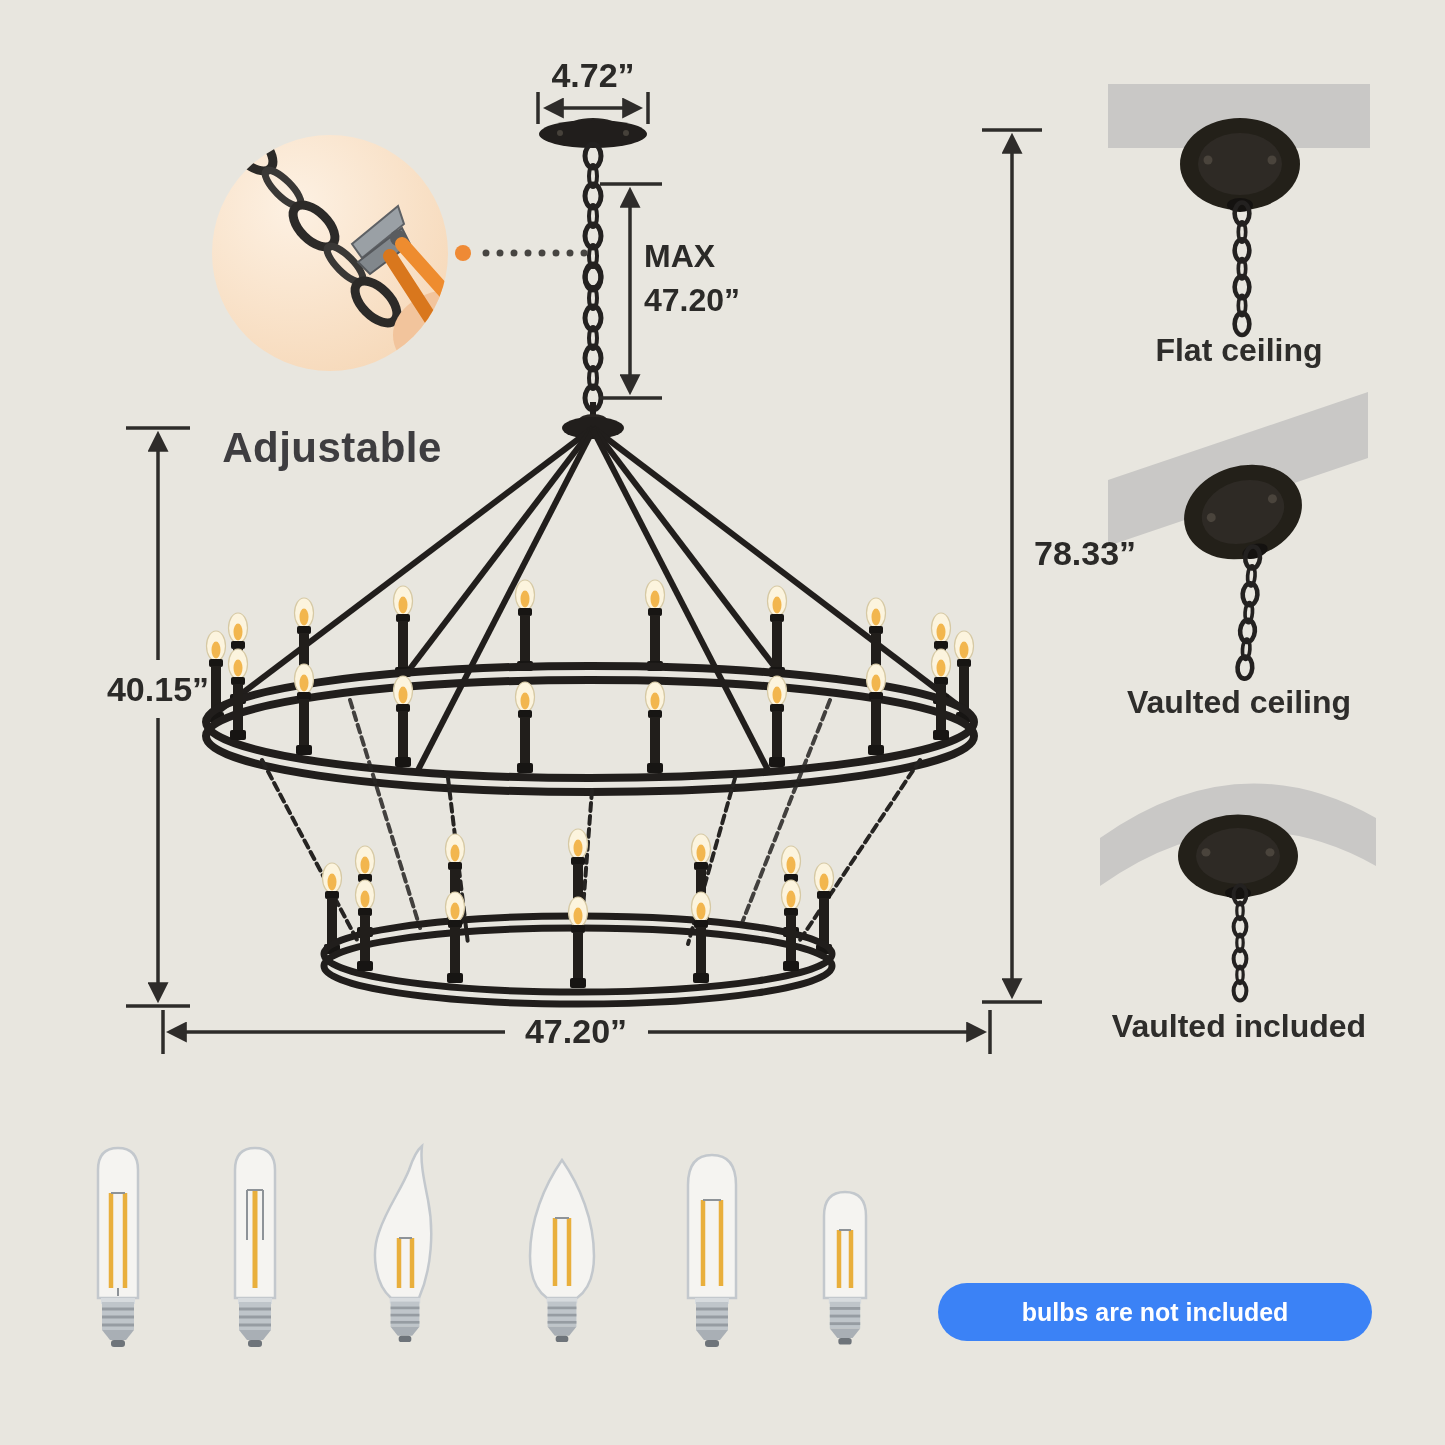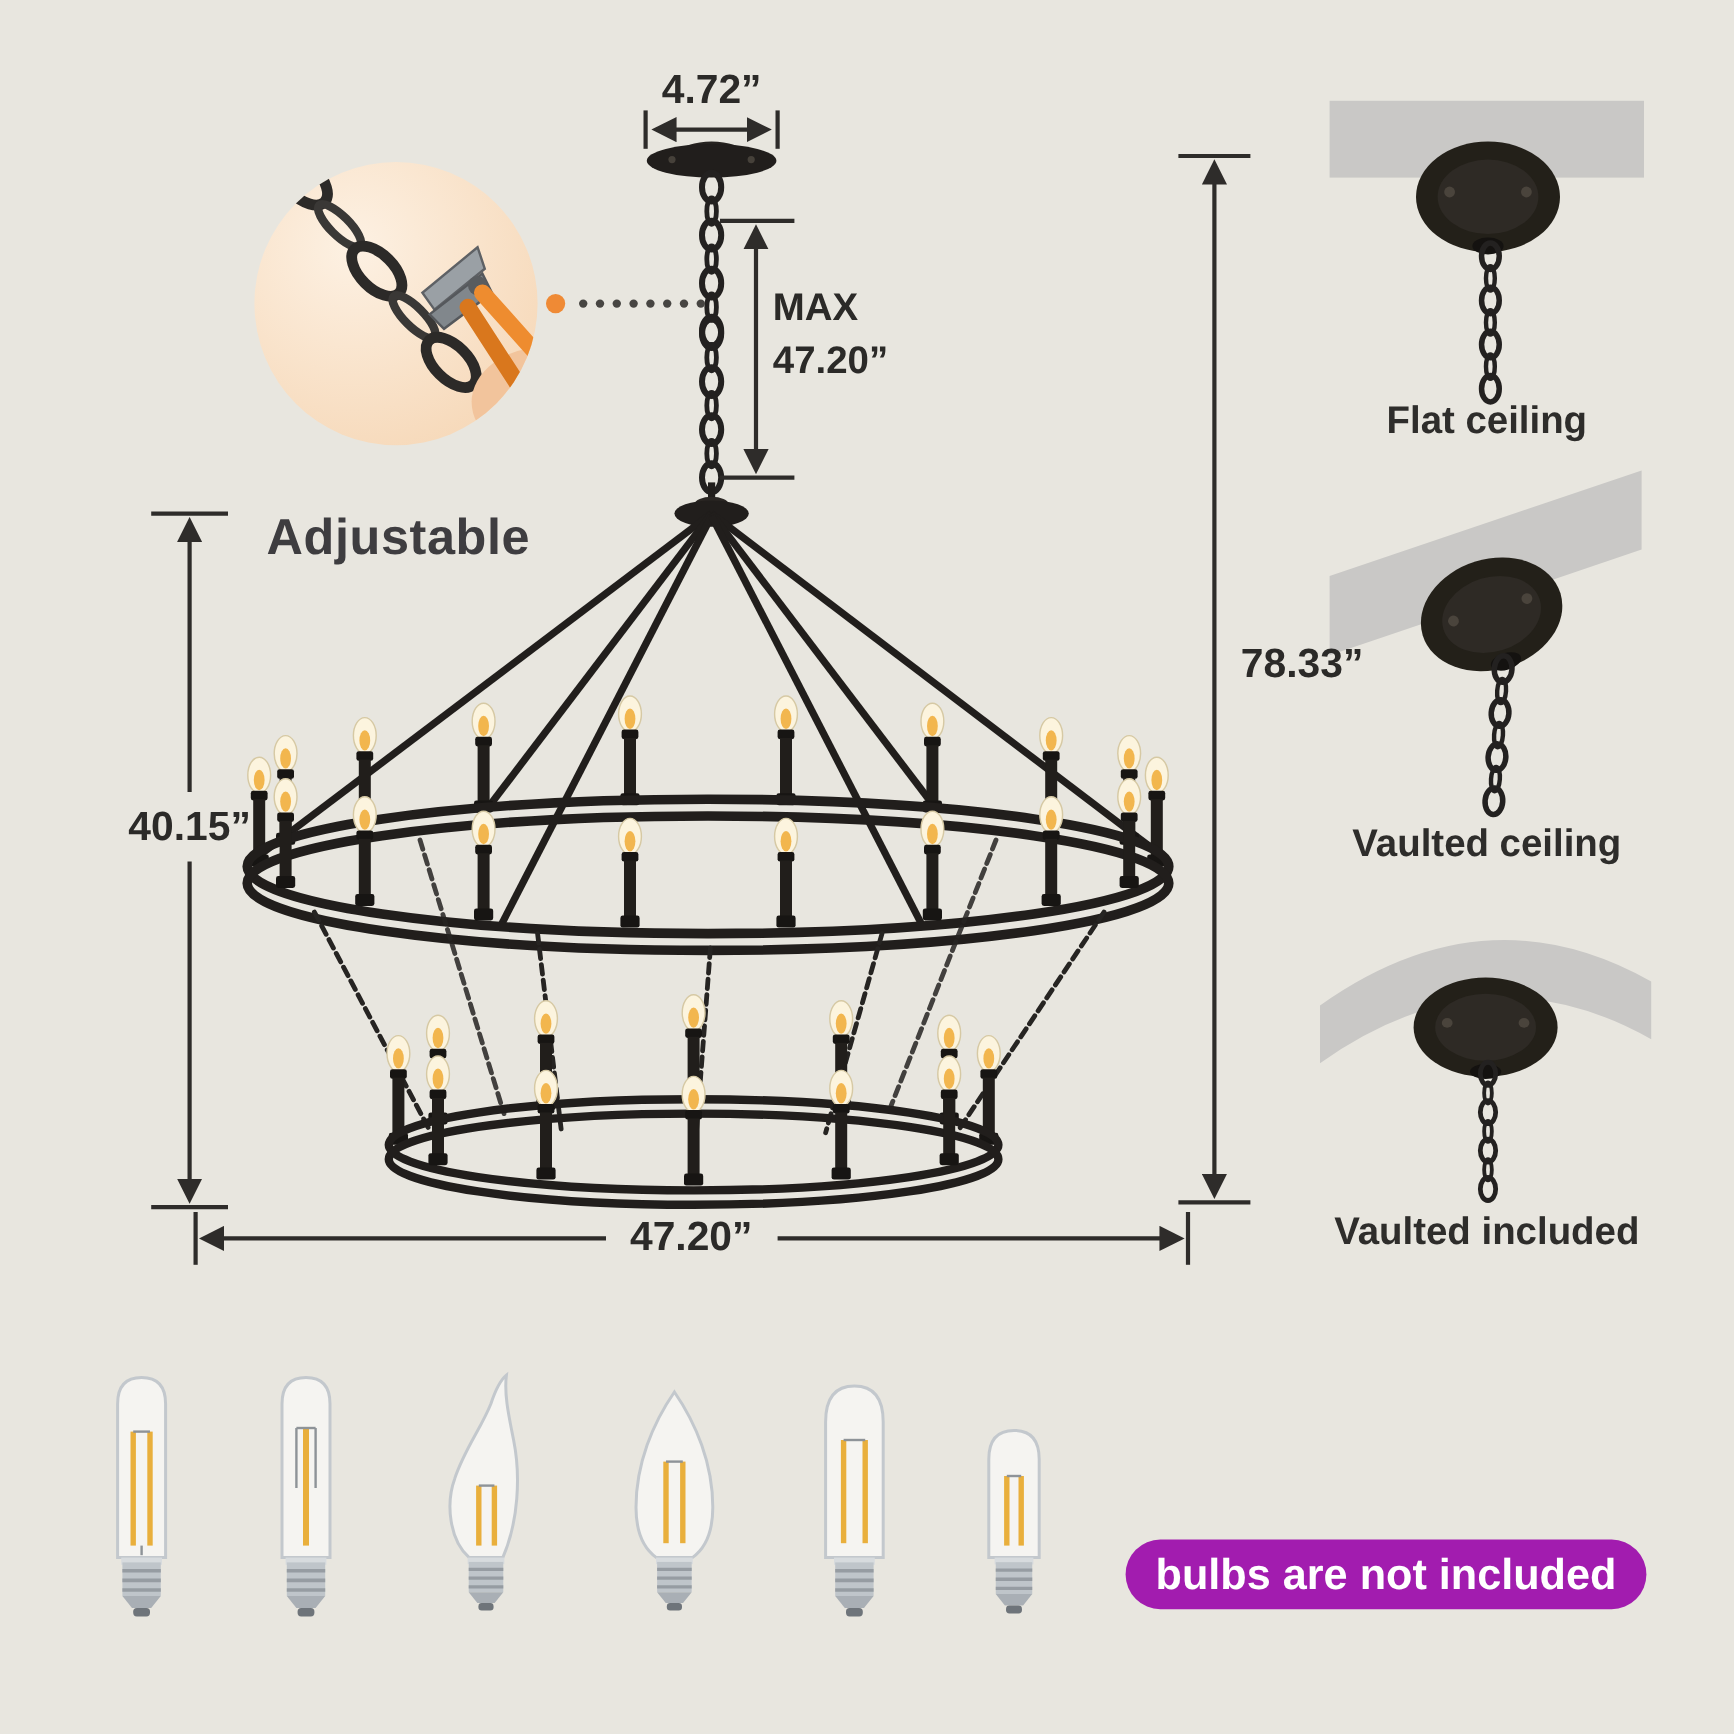--- a/index.html
+++ b/index.html
@@ -17,21 +17,21 @@
   svg.gfx{position:absolute;left:0;top:0;}
   .lbl{position:absolute;color:#2b2a28;font-weight:bold;white-space:nowrap;}
   .ctr{text-align:center;}
   .dim{font-size:34px;}
   .maxlbl{font-size:32px;}
   .adj{font-size:42px;color:#3e3d40;letter-spacing:.5px;}
   .ceil{font-size:32px;font-weight:700;color:#2e2d2b;}
   .compat{font-size:48px;color:#EE9A58;}
   .badge{
     position:absolute;left:938px;top:1283px;width:434px;height:58px;
-    background:#a21caf;border-radius:30px;color:#ffffff;font-size:36px;font-weight:bold;
+    background:#3b82f6;border-radius:30px;color:#ffffff;font-size:25px;font-weight:bold;
     display:flex;align-items:center;justify-content:center;
   }
 </style>
 </head>
 <body>
 
 <div class="page">
 
 <svg class="gfx" width="1445" height="1445" viewBox="0 0 1445 1445">
   <defs>

